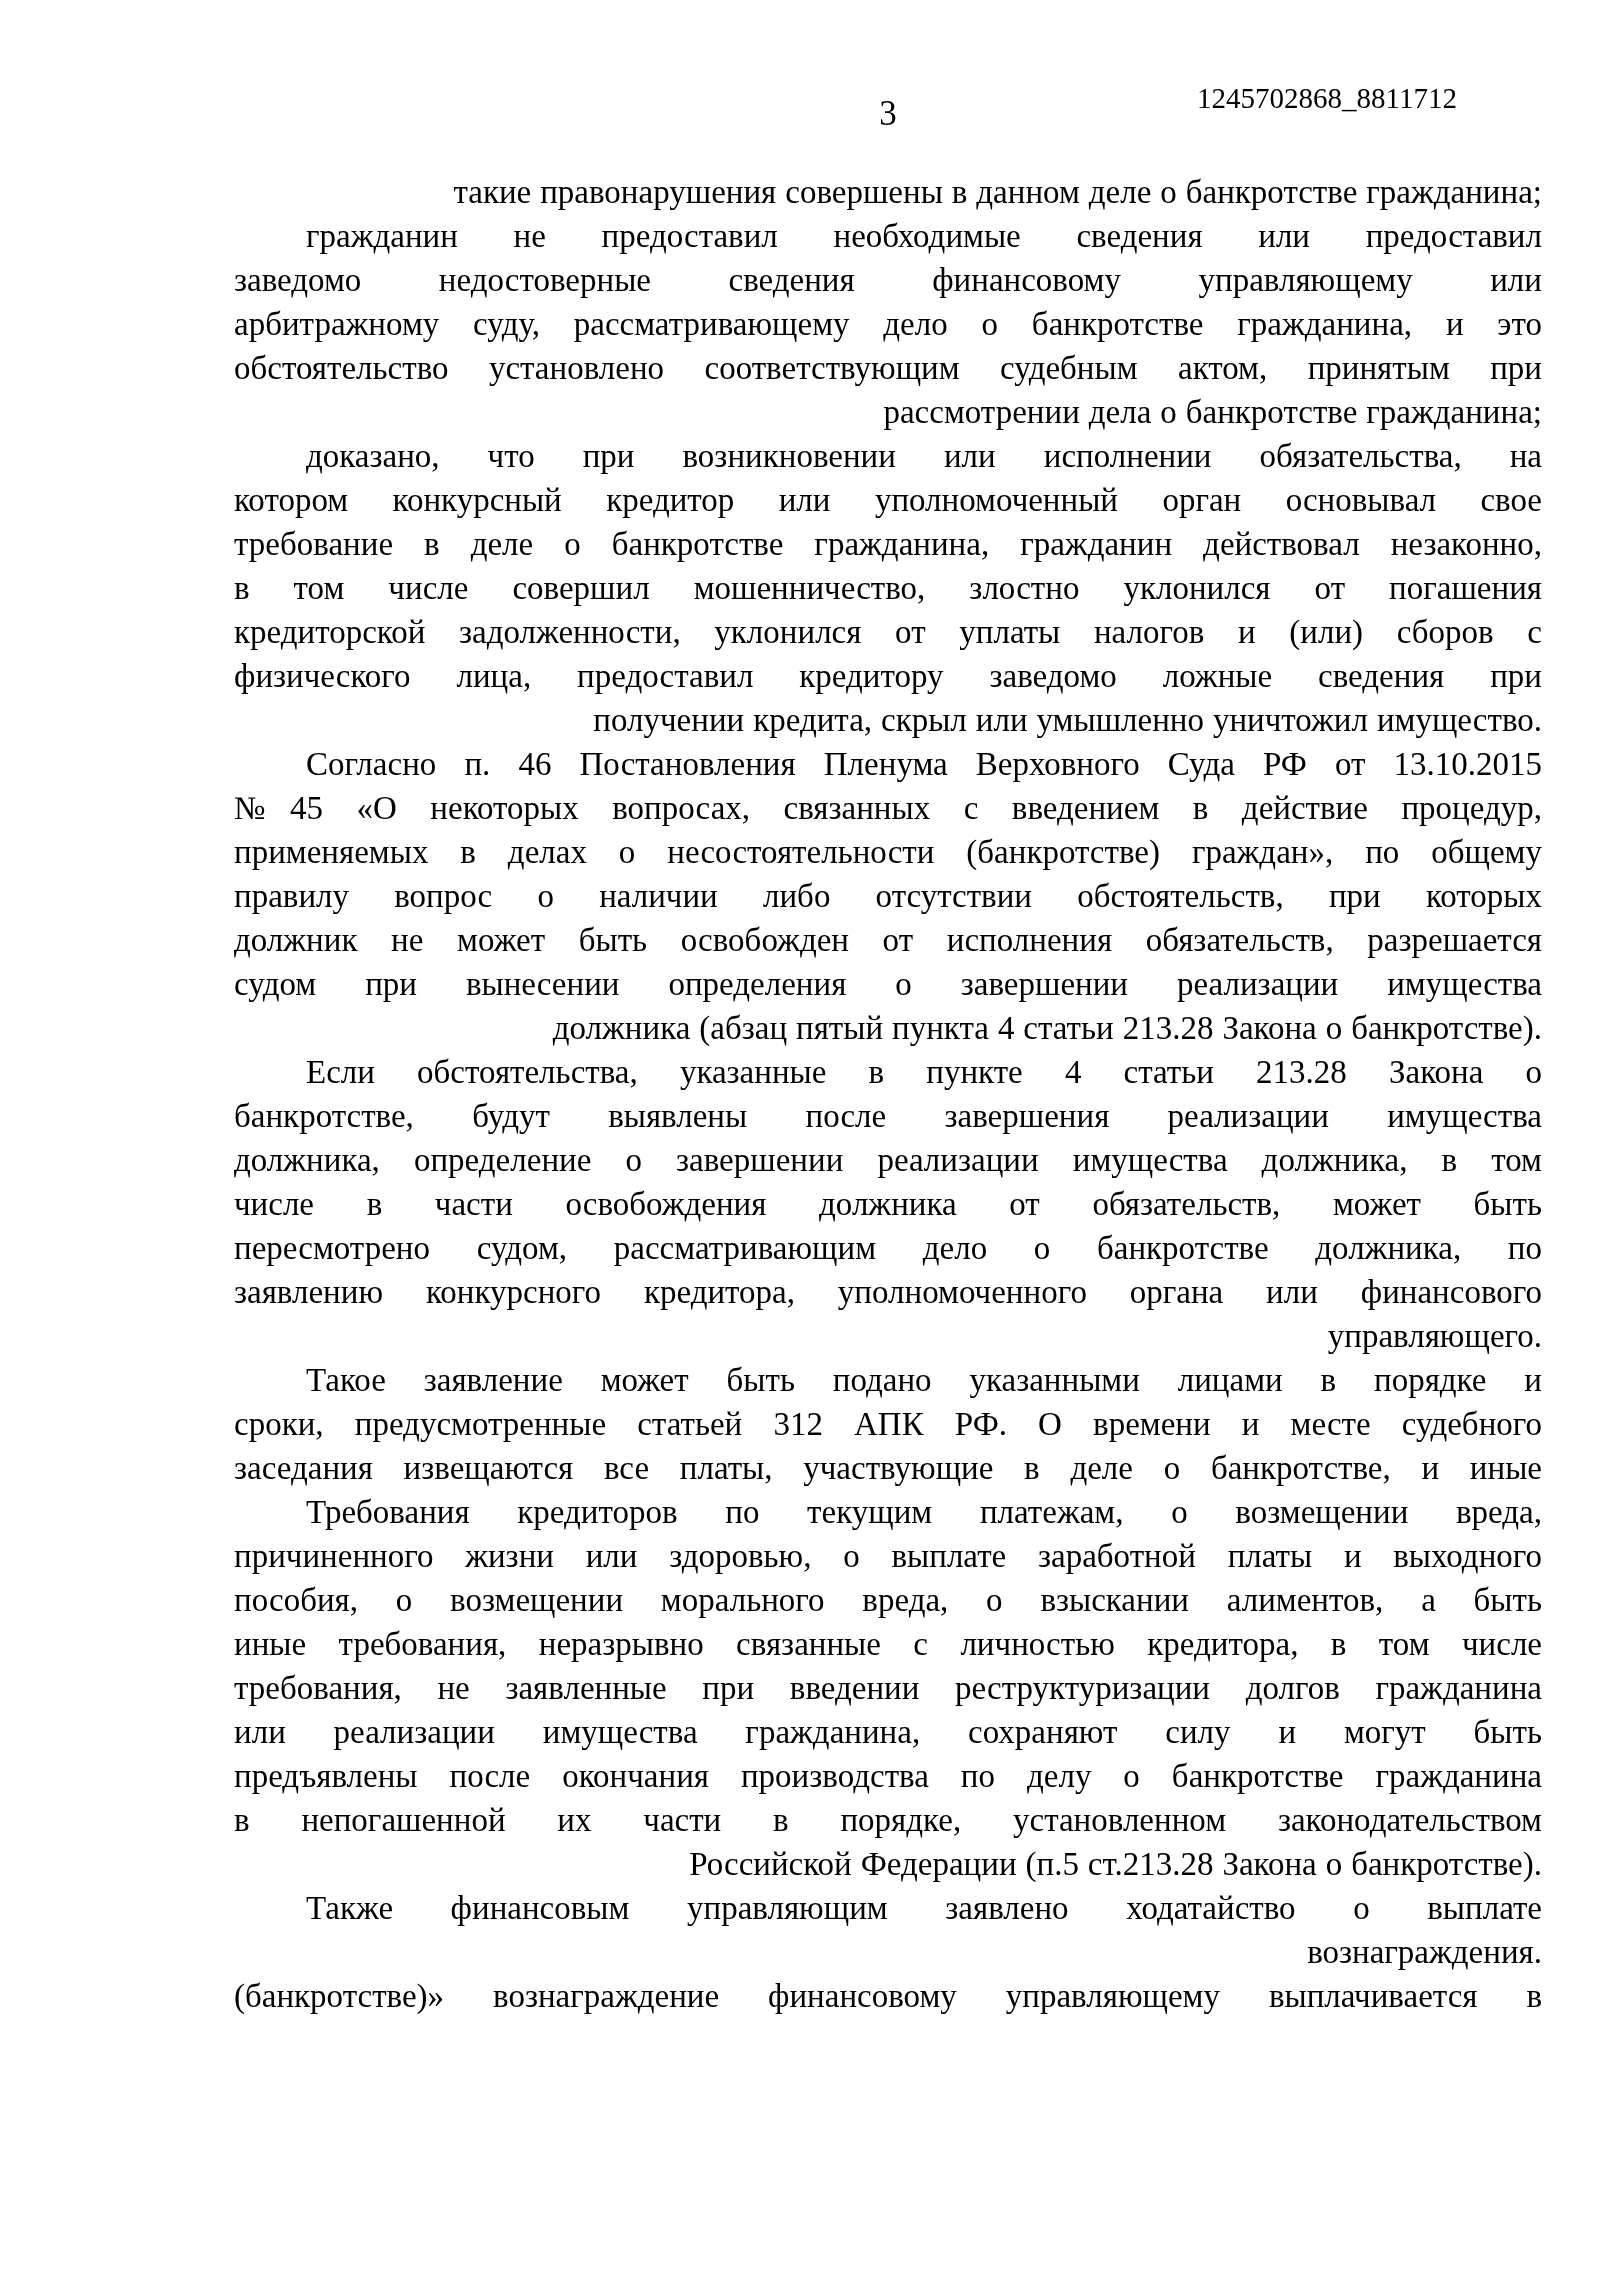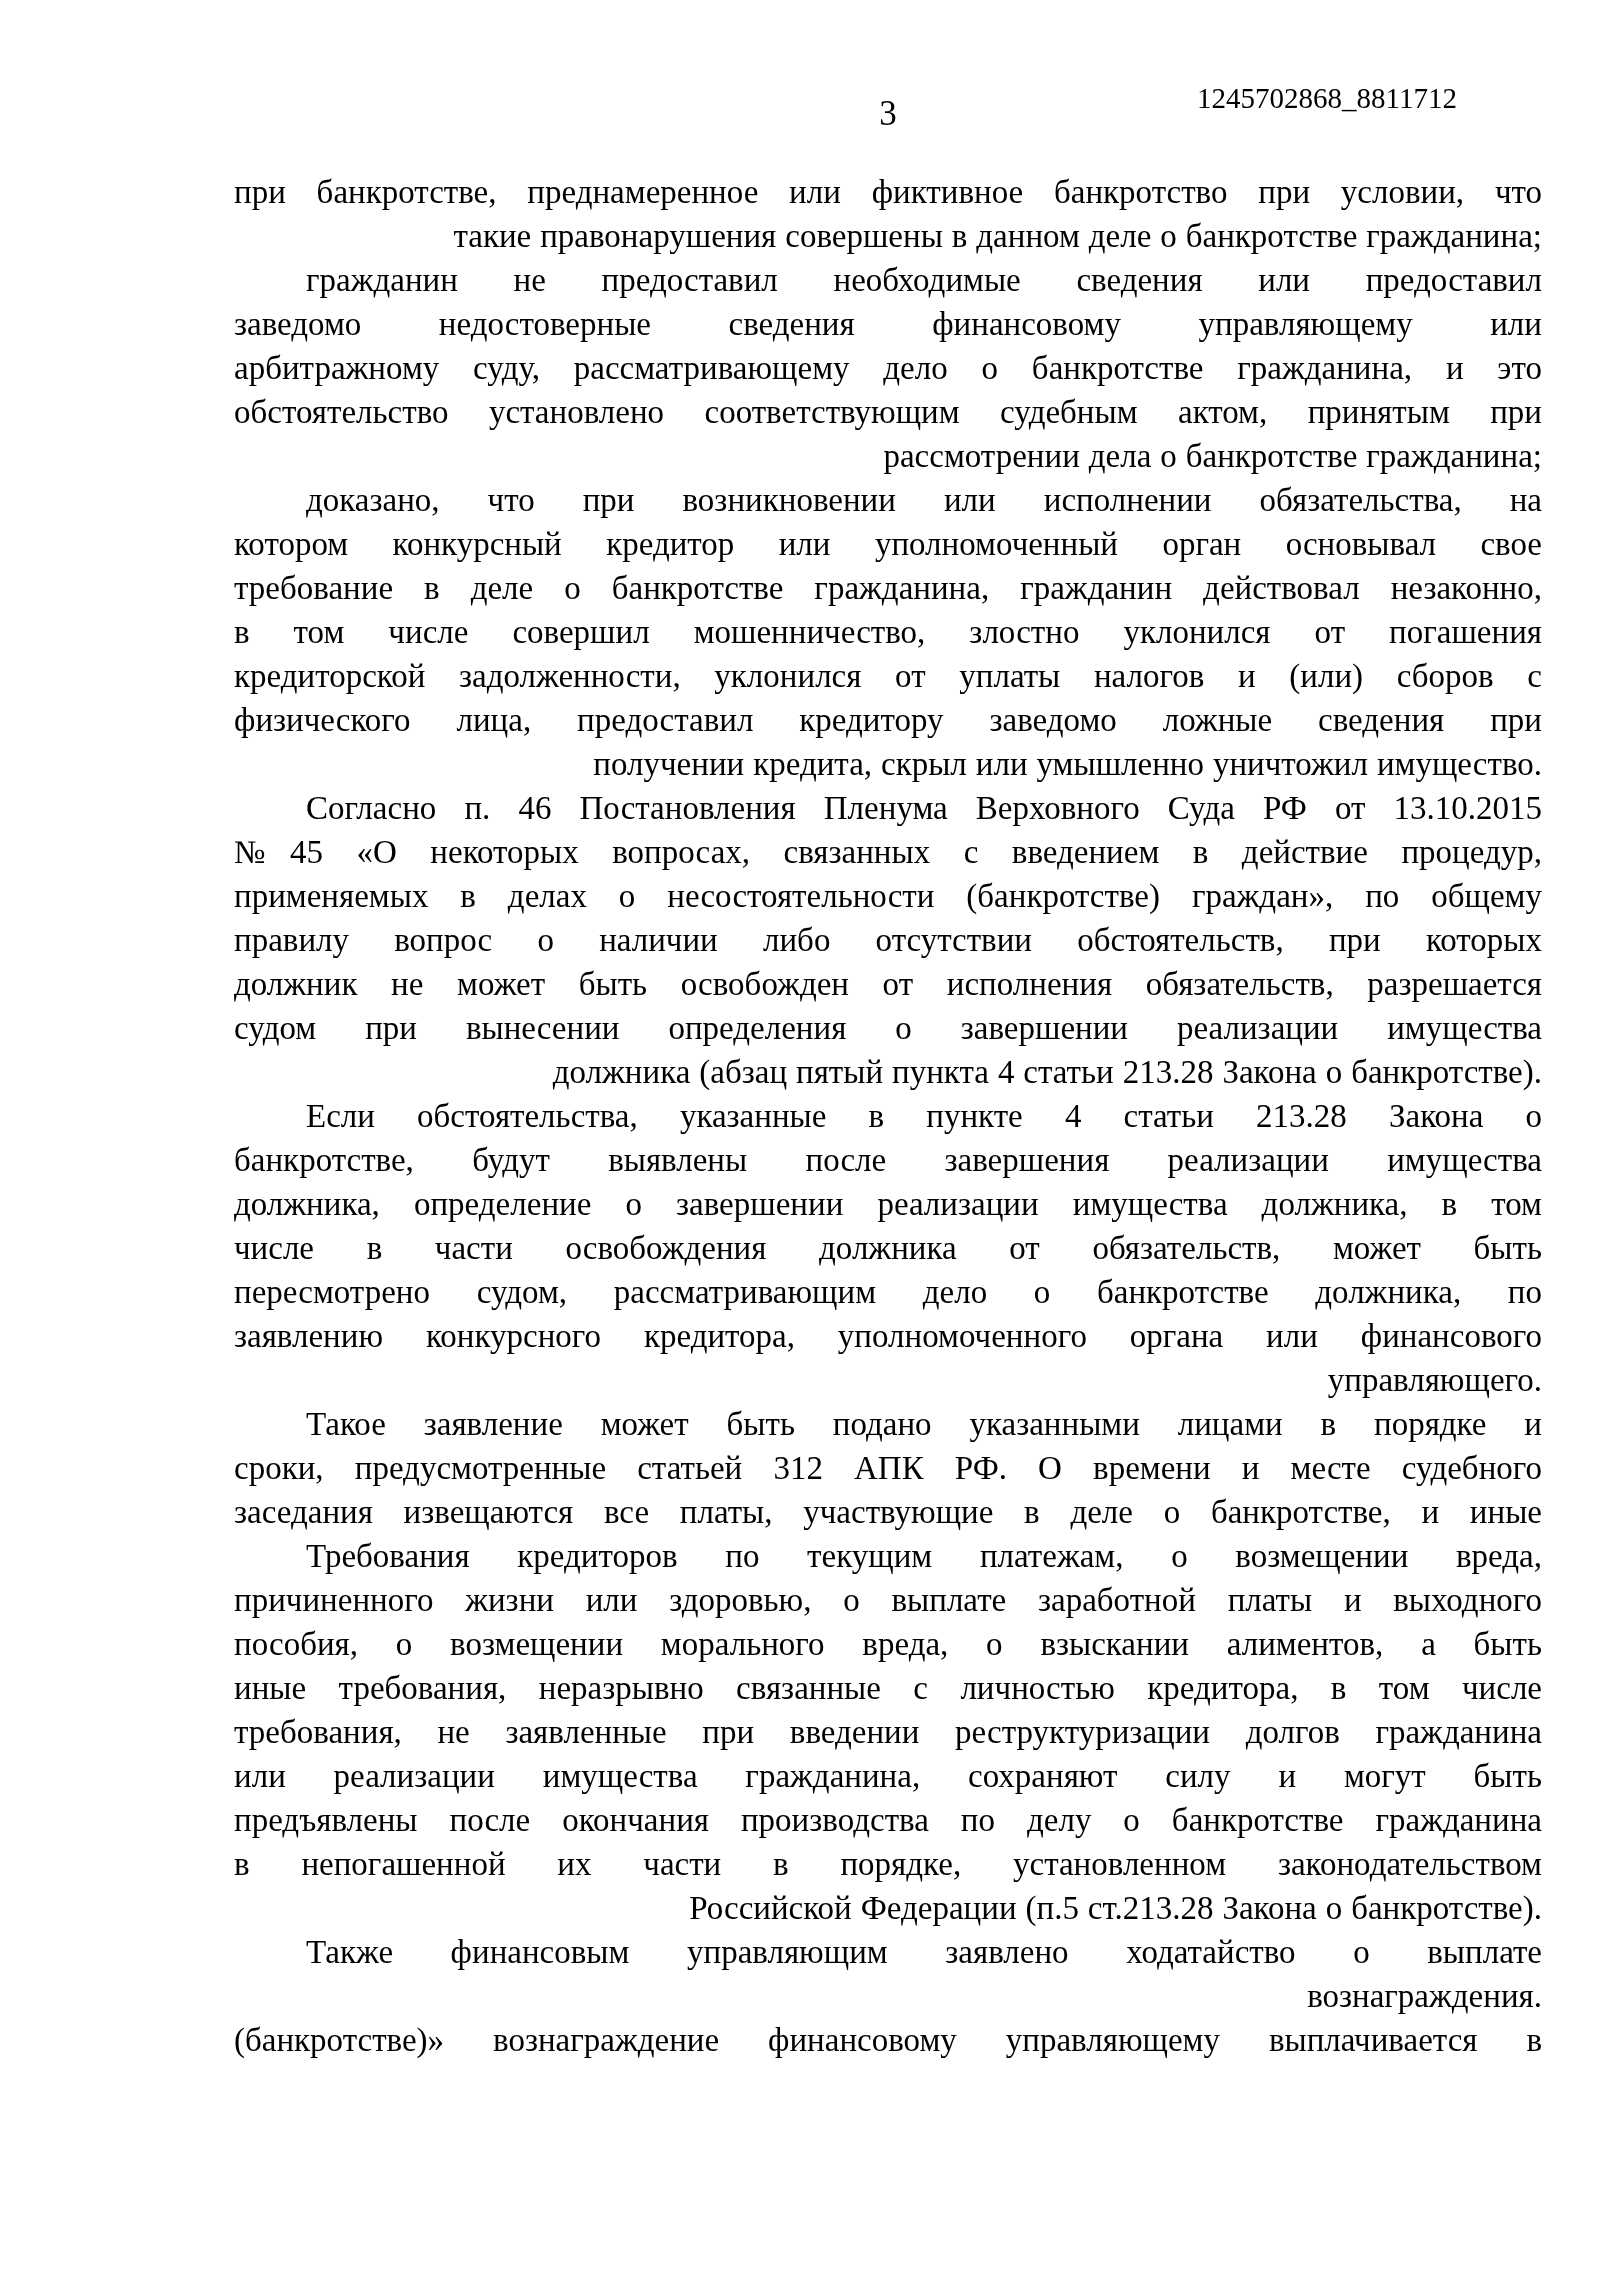--- a/index.html
+++ b/index.html
@@ -55,21 +55,20 @@
     text-indent: 72px;
   }
 </style>
 </head>
 <body>
 
 <div class="page">
   <div class="page-number">3</div>
   <div class="doc-id">1245702868_8811712</div>
   <div class="body-text">
-      <div class="line justified">при банкротстве, преднамеренное или фиктивное банкротство при условии, что</div>
       <div class="line">такие правонарушения совершены в данном деле о банкротстве гражданина;</div>
       <div class="line justified indented">гражданин не предоставил необходимые сведения или предоставил</div>
       <div class="line justified">заведомо недостоверные сведения финансовому управляющему или</div>
       <div class="line justified">арбитражному суду, рассматривающему дело о банкротстве гражданина, и это</div>
       <div class="line justified">обстоятельство установлено соответствующим судебным актом, принятым при</div>
       <div class="line">рассмотрении дела о банкротстве гражданина;</div>
       <div class="line justified indented">доказано, что при возникновении или исполнении обязательства, на</div>
       <div class="line justified">котором конкурсный кредитор или уполномоченный орган основывал свое</div>
       <div class="line justified">требование в деле о банкротстве гражданина, гражданин действовал незаконно,</div>
       <div class="line justified">в том числе совершил мошенничество, злостно уклонился от погашения</div>

